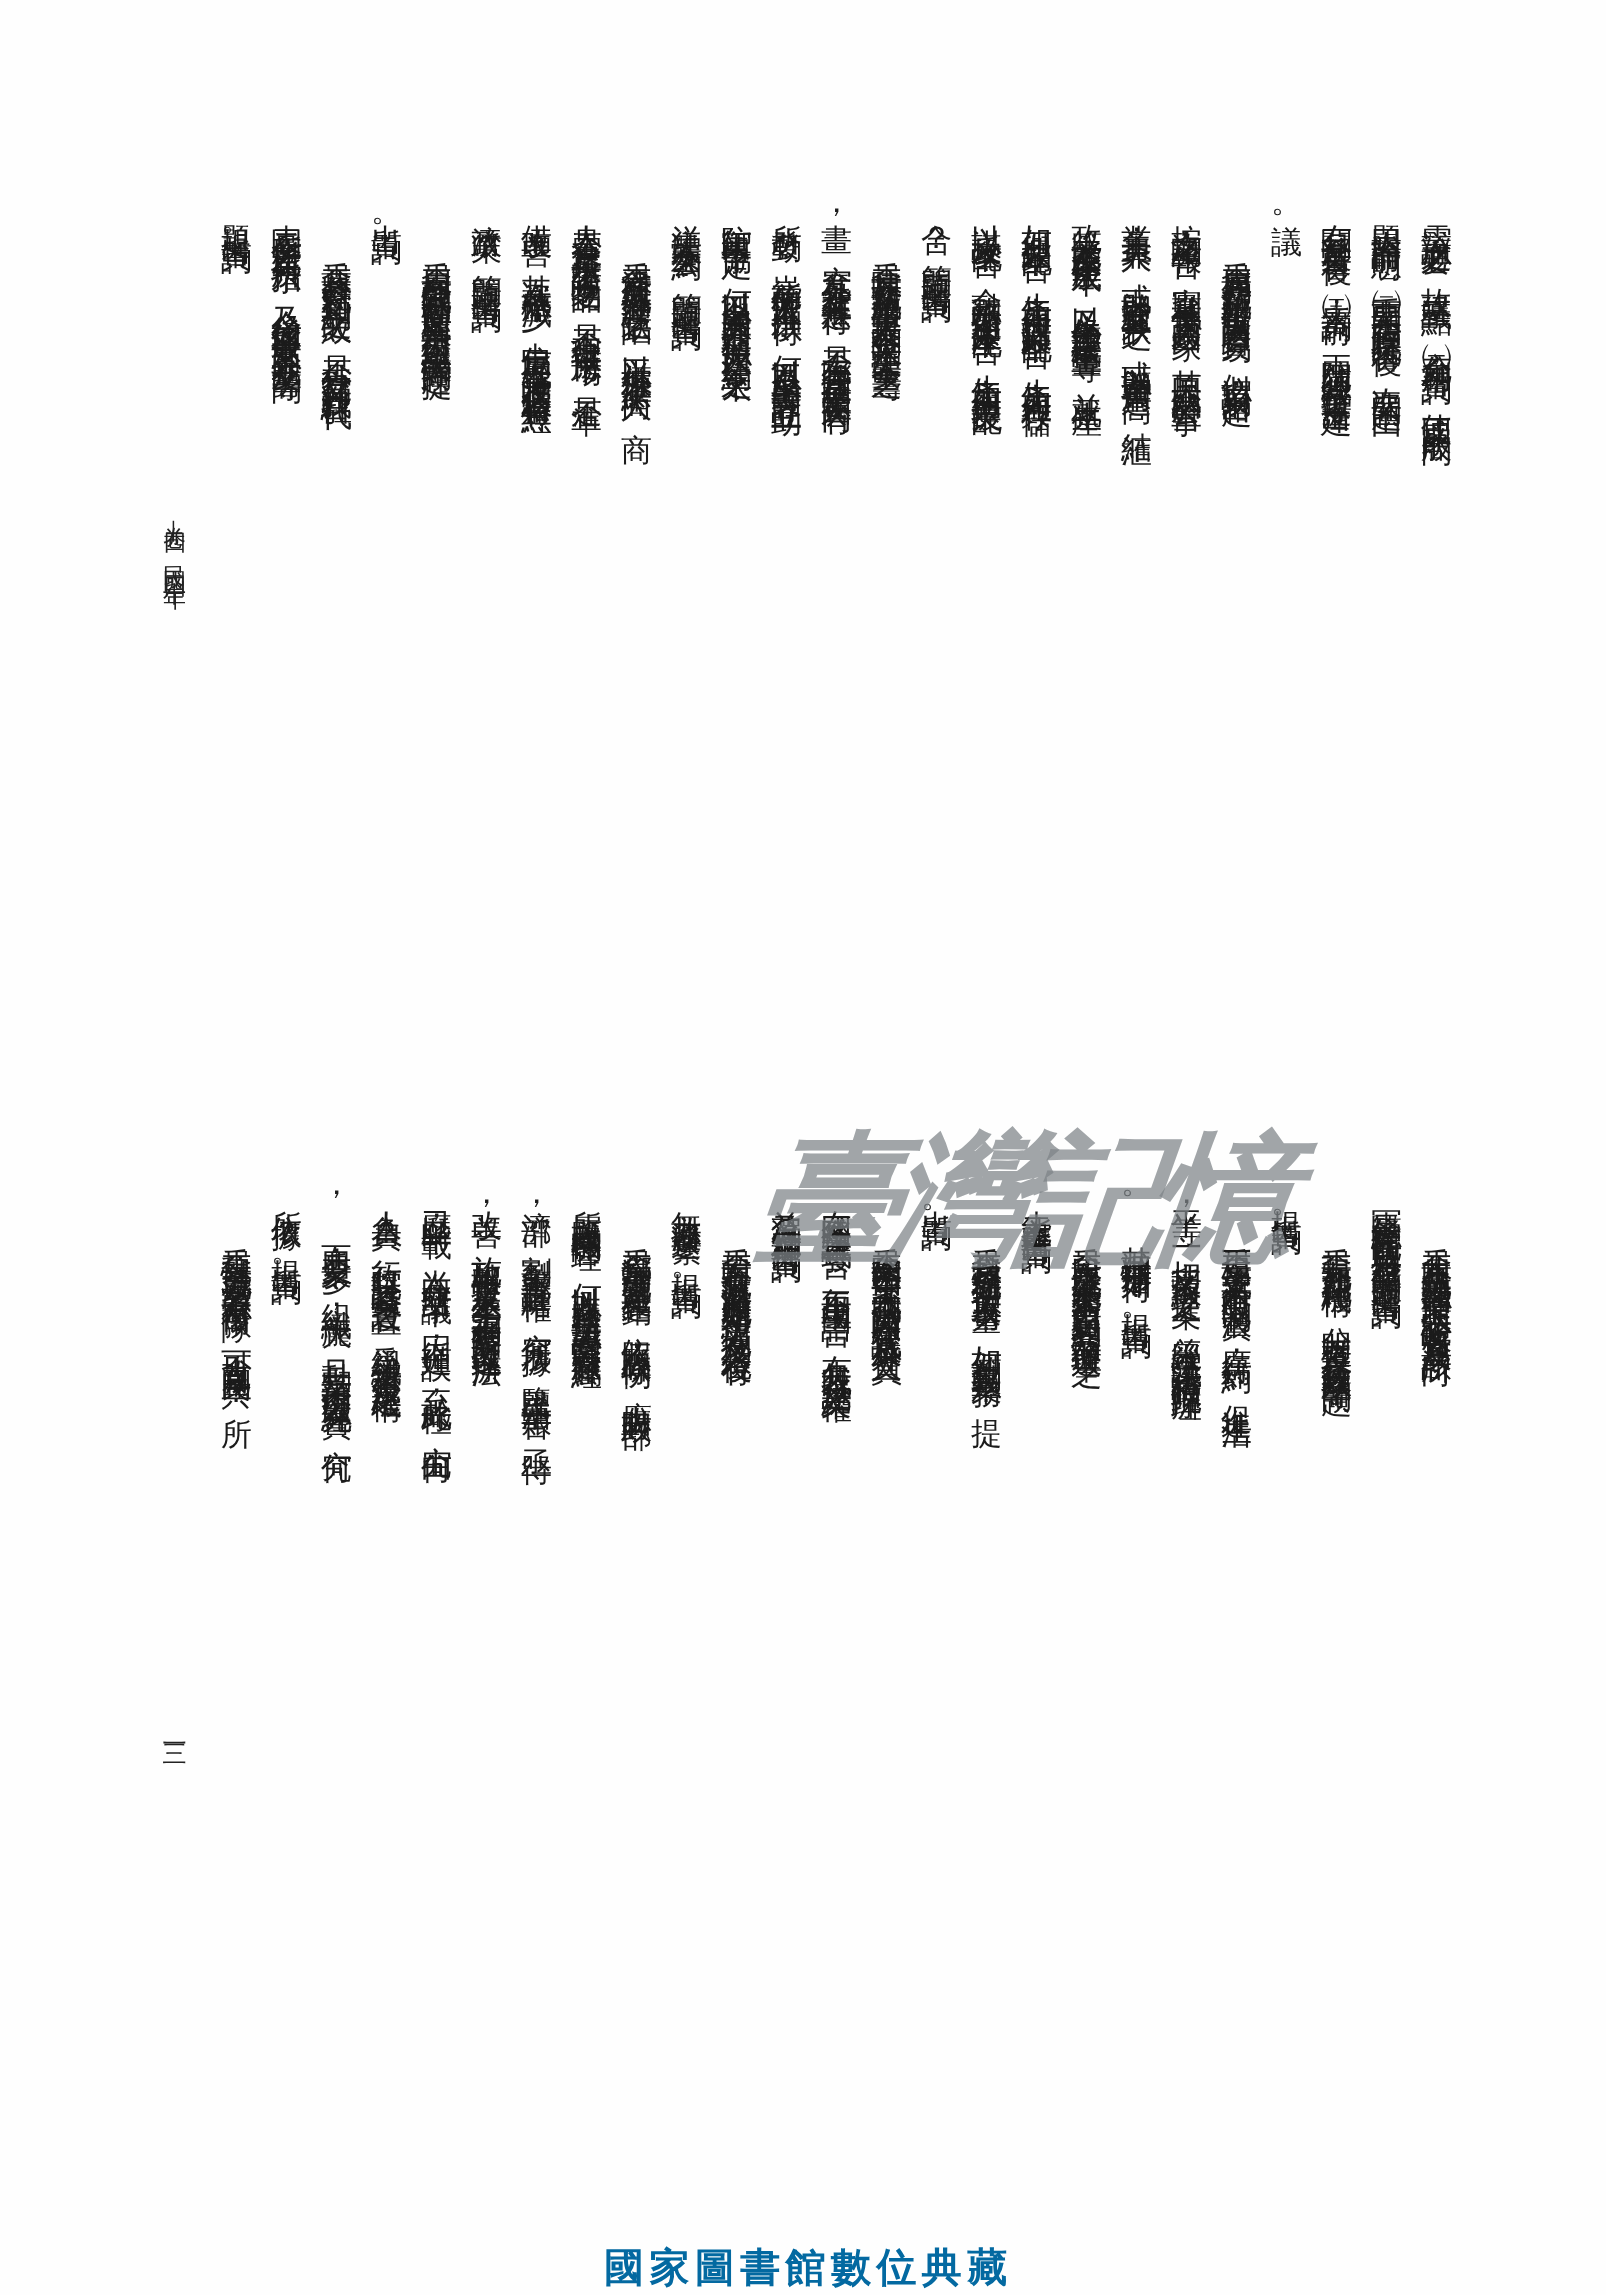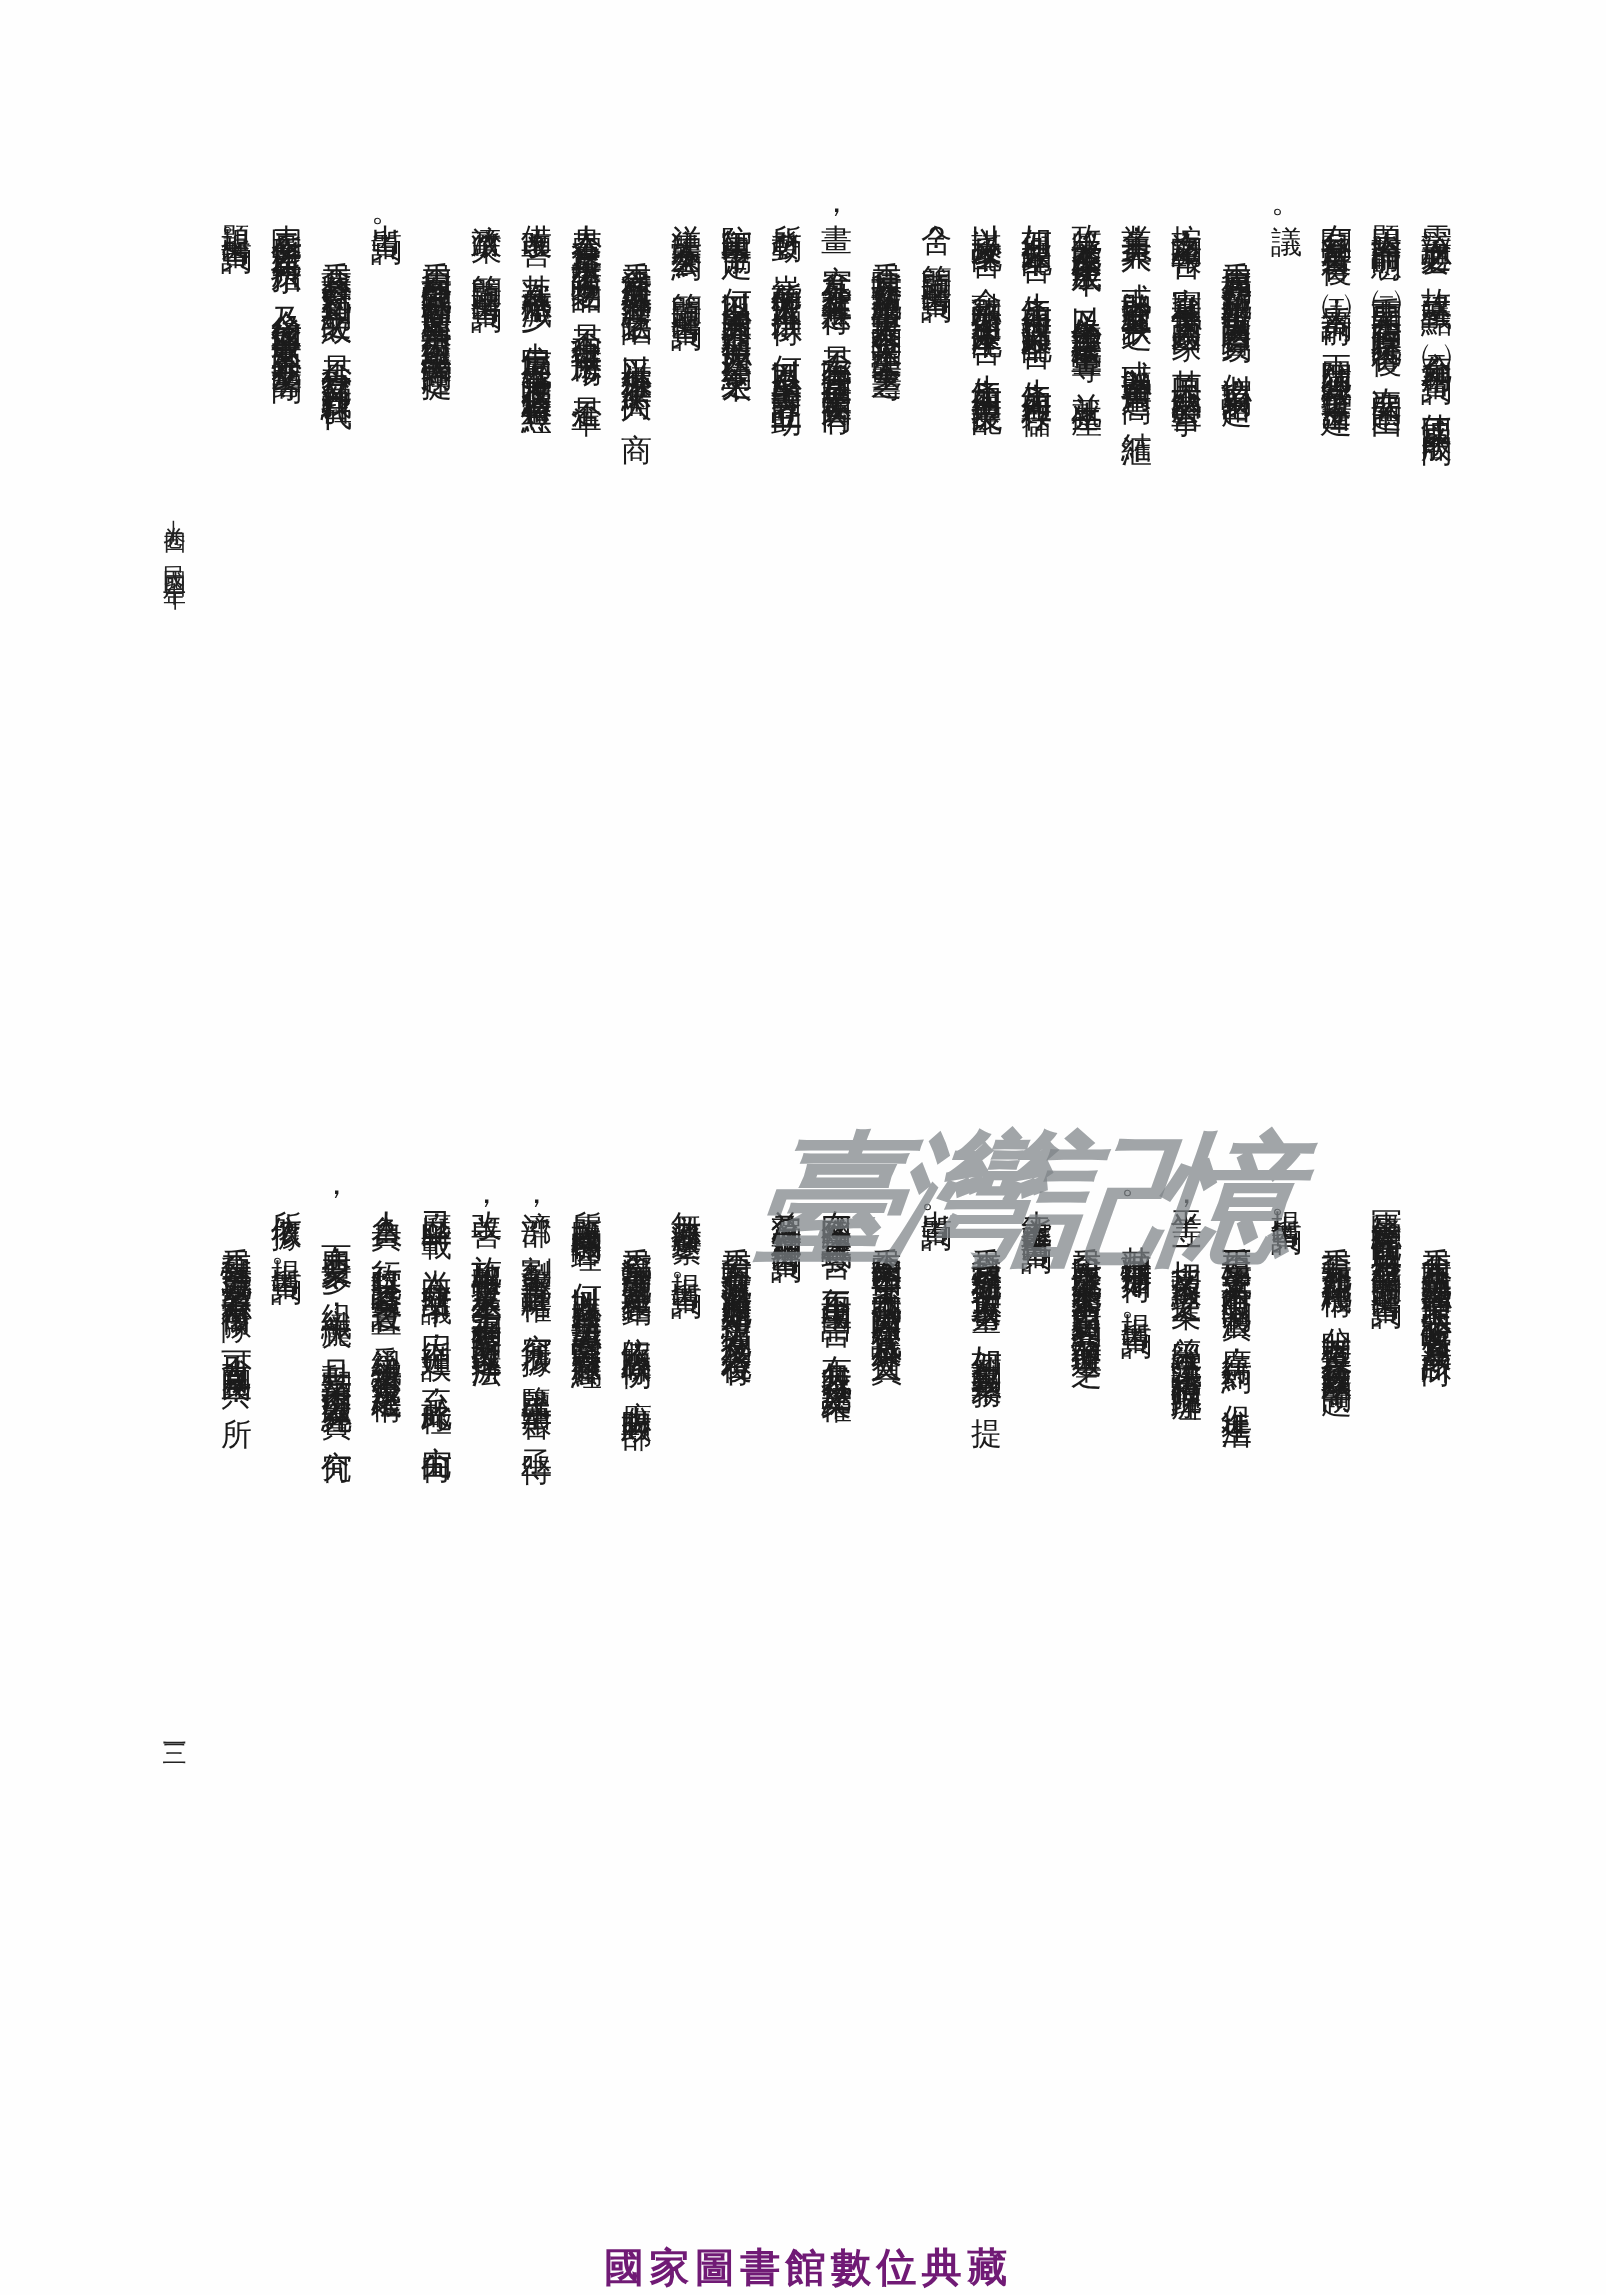--- a/index.html
+++ b/index.html
@@ -83,21 +83,21 @@
     font-family:"DejaVu Serif", serif;
     white-space:nowrap;
   }
   .footer-caption{
     position:absolute;
     left:604px; top:2240px;
     width:406px;
     font-size:40px;
     font-weight:bold;
     letter-spacing:5.4px;
-    color:#701a75;
+    color:#0369a1;
     white-space:nowrap;
   }
 </style>
 </head>
 <body>
 
 <div class="page">
 
   <div class="running-header">卷四—民國四十年</div>
 

